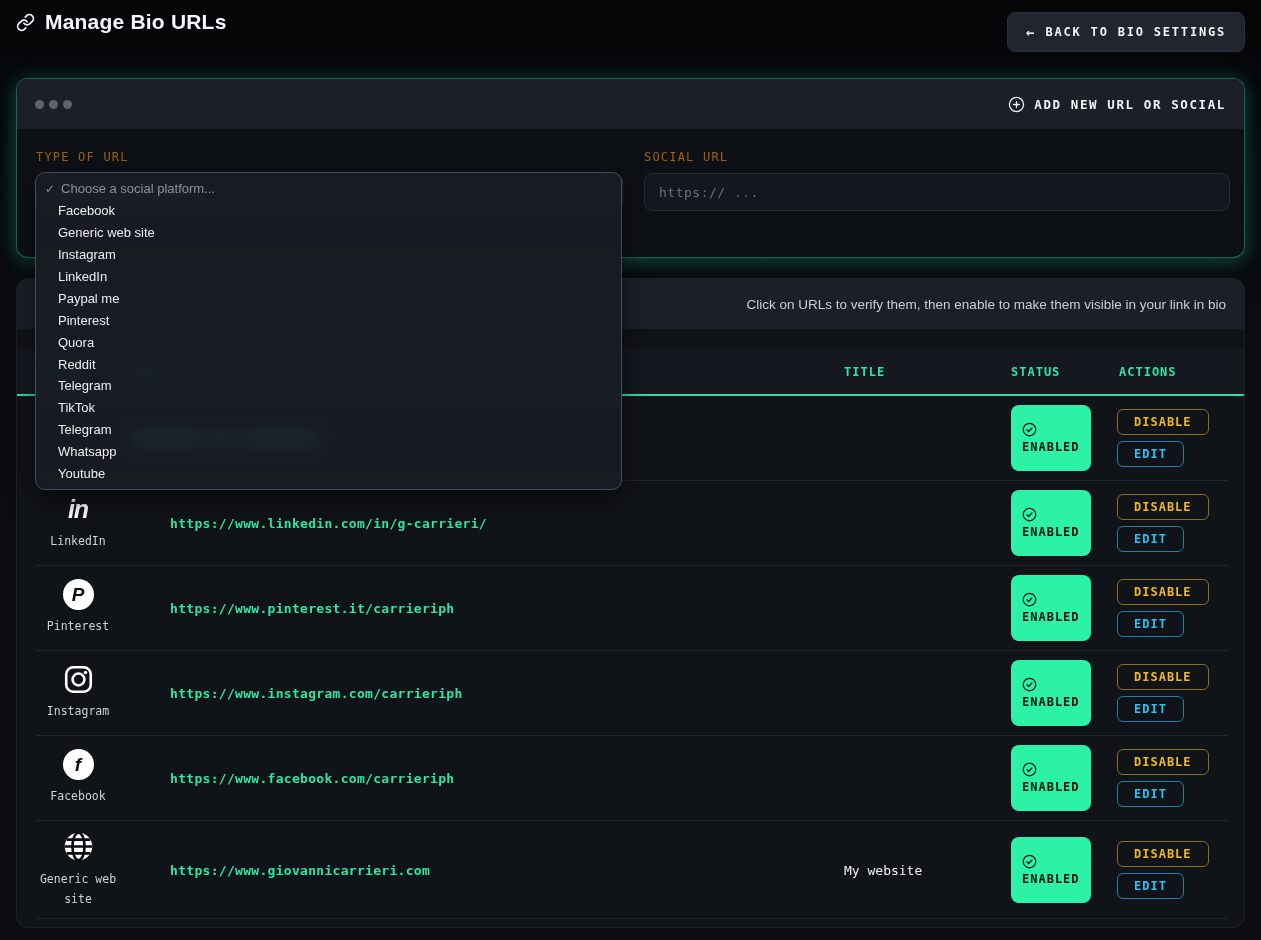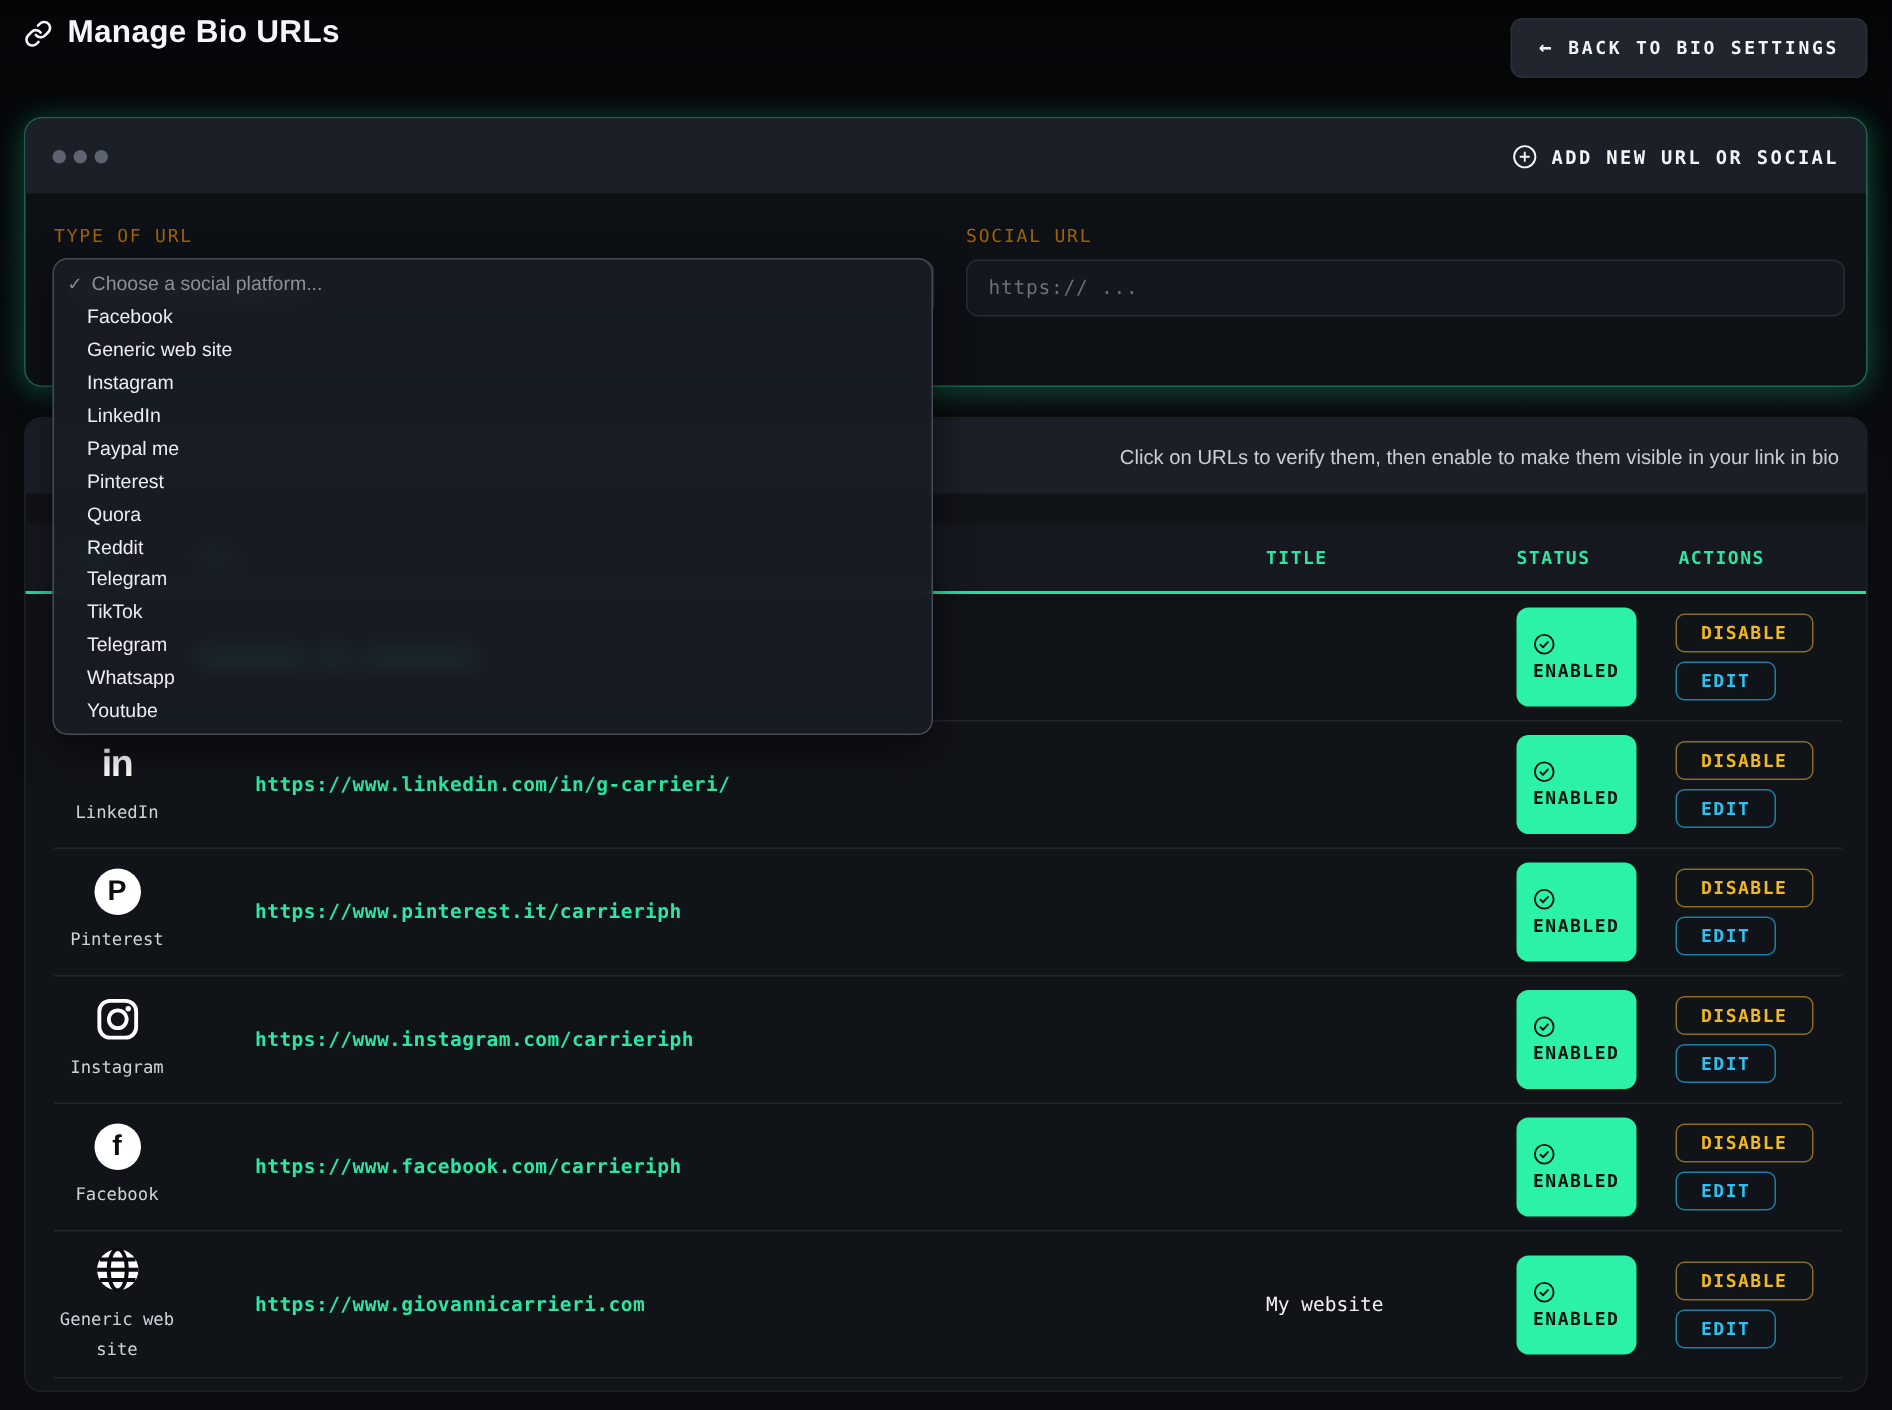--- a/index.html
+++ b/index.html
@@ -72,21 +72,21 @@
   .hcell{
     font-family:"DejaVu Sans Mono","Liberation Mono",monospace;
     font-size:12px; font-weight:bold; letter-spacing:1px; color:#2ee6a3;
   }
   .hcell.h-type{ padding-left:8px; }
   .hcell.h-title{ padding-left:10px; }
   .hcell.h-status{ padding-left:10px; }
   .hcell.h-actions{ padding-left:2px; }
   .body-row{ min-height:83px; border-bottom:1px solid #22262e; padding:9px 0; }
   .cell-type{ display:flex; flex-direction:column; align-items:center; gap:6px; padding-right:14px; }
-  .plat-icon{ display:flex; align-items:center; justify-content:flex-end; min-height:30px; }
+  .plat-icon{ display:flex; align-items:center; justify-content:flex-end; min-height:30px;font-style:italic; }
   .li-ic{ font-size:25px; font-weight:800; color:#fff; letter-spacing:-1px; line-height:1; }
   .circle-ic{
     width:31px; height:31px; border-radius:50%; background:#fff; color:#0b0d11;
     display:flex; align-items:center; justify-content:center; font-weight:800; font-size:19px; line-height:1;
   }
   .plat-label{
     font-family:"DejaVu Sans Mono","Liberation Mono",monospace;
     font-size:11.5px; color:#ced3da; text-align:center; line-height:1.75; max-width:78px;
   }
   .url-link{

